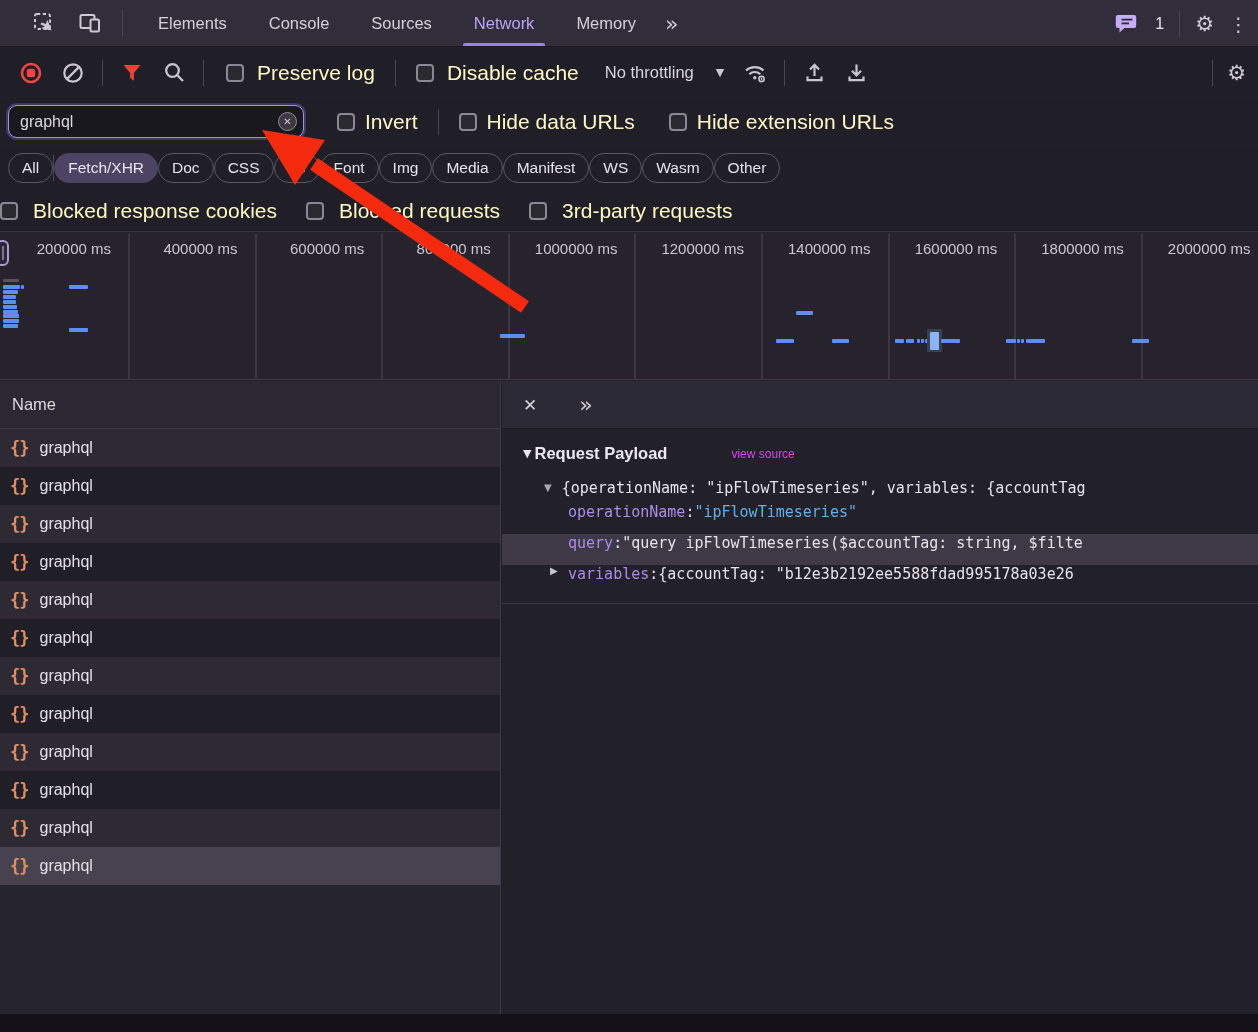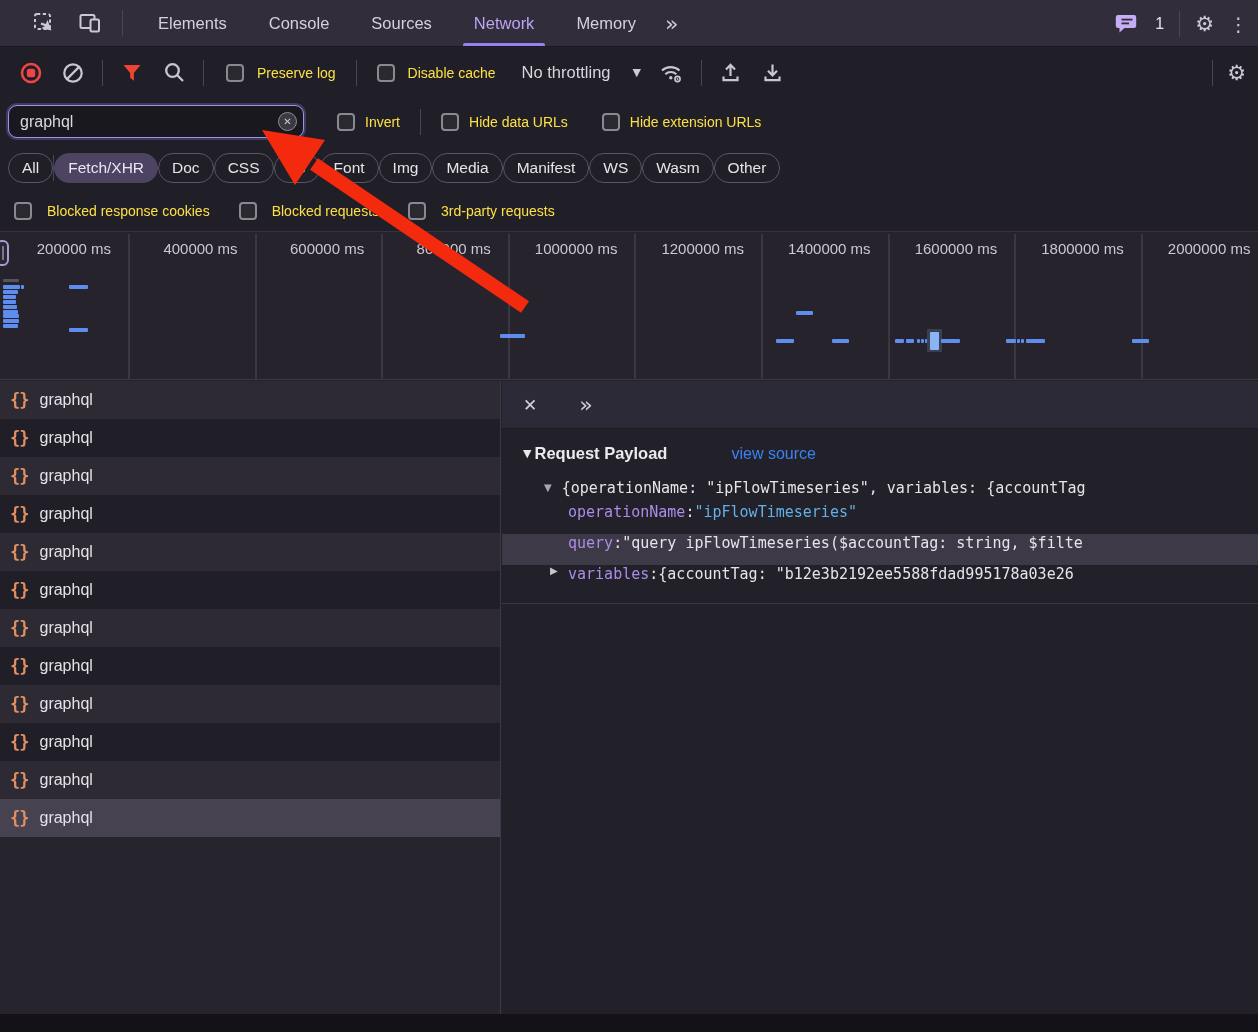--- a/index.html
+++ b/index.html
@@ -25,21 +25,21 @@
   .tabbar-right { position:absolute; right:10px; top:0; height:47px; display:flex; align-items:center; gap:15px; }
   .badge-count { color:#e8e5ee; font-size:16px; }
   .glyph { color:#cdc9d4; font-family:"DejaVu Sans", sans-serif; }
   .gear-glyph { font-size:21px; }
   .menu-glyph { font-size:19px; }
   
   .toolbar { position:absolute; left:0; top:48px; width:100%; height:49px;
     background:#201e26; display:flex; align-items:center; padding-left:10px; }
   .toolbar .icon-btn { margin:0 7px; }
   .cb { width:18px; height:18px; border:2px solid #8b8894; border-radius:4px; background:#2b2930; flex:none; }
-  .cb-label { color:#fde047; font-size:14px; white-space:nowrap; }
+  .cb-label { color:#fef9c3; font-size:21px; white-space:nowrap; }
   .tb-group { display:flex; align-items:center; gap:13px; margin:0 14px; }
   .throttle { display:flex; align-items:center; gap:22px; margin:0 10px 0 12px; color:#d8d5de; font-size:16.5px; }
   .dd-caret { font-size:11px; color:#cdc9d4; font-family:"DejaVu Sans", sans-serif; }
   .toolbar-right-gear { position:absolute; right:12px; display:flex; align-items:center; gap:14px; }
   
   .filterrow { position:absolute; left:0; top:98px; width:100%; height:47px;
     background:#201e26; display:flex; align-items:center; padding-left:8px; }
   .filter-box { position:relative; width:296px; height:33px; }
   .filter-input { width:100%; height:100%; background:#1a181f; border:1px solid #9f92e4; border-radius:9px;
     box-shadow:0 0 0 2px rgba(125,106,214,0.35); color:#dbd8e0; font-size:16px; padding:0 34px 0 11px;
@@ -49,21 +49,21 @@
     display:flex; align-items:center; justify-content:center; font-family:"DejaVu Sans", sans-serif; }
   .fgroup { display:flex; align-items:center; gap:10px; white-space:nowrap; }
   
   .chiprow { position:absolute; left:0; top:146px; width:100%; height:44px;
     background:#201e26; display:flex; align-items:center; gap:0; padding-left:8px; }
   .chip { height:30px; display:flex; align-items:center; padding:0 13px; border:1.5px solid #5a5763;
     border-radius:15px; color:#e6e3ea; font-size:15.5px; white-space:nowrap; }
   .chip.active { background:#4c4462; border-color:#4c4462; color:#eae6f4; }
   
   .optrow { position:absolute; left:0; top:190px; width:100%; height:42px;
-    background:#201e26; display:flex; align-items:center; gap:29px; padding-left:14px;
+    background:#201e26; display:flex; align-items:center; gap:29px; 
     border-bottom:1px solid #36333e; }
   .optgroup { display:flex; align-items:center; gap:15px; }
   
   .timeline { position:absolute; left:0; top:232px; width:100%; height:148px;
     background:#26232d; border-bottom:1px solid #3c3945; overflow:hidden; }
   .gridline { position:absolute; top:2px; bottom:0; width:2px; background:#3a3741; }
   .tick-label { position:absolute; top:8px; width:120px; text-align:right;
     color:#cbc8d2; font-size:15px; white-space:nowrap; }
   .tl-bar { position:absolute; border-radius:1px; }
   .tl-bar.b { background:#5c8def; }
@@ -93,21 +93,21 @@
   .dtab { position:relative; height:100%; display:flex; align-items:center; padding:0 17px;
     color:#d6d2dc; font-size:16.5px; }
   .dtab.active { color:#bb9ef5; }
   .dtab.active::after { content:""; position:absolute; left:7px; right:7px; bottom:0;
     height:3px; border-radius:2px; background:#a68df0; }
   .dtab-more { color:#cfccd6; font-size:22px; margin-left:16px; letter-spacing:-2px; }
   
   .pl-header { display:flex; align-items:center; margin:15px 0 9px 21px; }
   .pl-toggle { color:#e8e6ec; font-size:11px; margin-right:3px; font-family:"DejaVu Sans", sans-serif; }
   .pl-title { color:#eceaf0; font-size:16.5px; font-weight:bold; }
-  .view-source { color:#3b82f6; font-size:16px; margin-left:64px; font-weight:normal; }
+  .view-source { color:#d946ef; font-size:12px; margin-left:64px; font-weight:normal; }
   .mono { font-family:"DejaVu Sans Mono", monospace; font-size:15px; }
   .pl-root { height:31px; display:flex; align-items:center; padding-left:42px; white-space:nowrap;
     overflow:hidden; color:#e6e4ea; }
   .pl-root .tri { color:#a9a6b2; font-size:10px; margin-right:10px; font-family:"DejaVu Sans", sans-serif; }
   .pl-row { height:31px; display:flex; padding-left:48px; white-space:nowrap; overflow:hidden; }
   .pl-row.hl { background:#3e3947; }
   .pl-slot { display:inline-block; width:18px; flex:none; color:#c8c5cf; font-size:10px;
     font-family:"DejaVu Sans", sans-serif; }
   .k { color:#ab8ce8; }
   .sep { color:#e6e4ea; }
@@ -329,20 +329,23 @@
       <div class="tl-bar s" style="left: 930px; top: 100px; width: 9px; height: 18px;"></div>
       <div class="tl-bar b" style="left: 941px; top: 107px; width: 19px; height: 4px;"></div>
       <div class="tl-bar b" style="left: 1006px; top: 107px; width: 10px; height: 4px;"></div>
       <div class="tl-bar b" style="left: 1017px; top: 107px; width: 3px; height: 4px;"></div>
       <div class="tl-bar b" style="left: 1021px; top: 107px; width: 3px; height: 4px;"></div>
       <div class="tl-bar b" style="left: 1026px; top: 107px; width: 19px; height: 4px;"></div>
       <div class="tl-bar b" style="left: 1132px; top: 107px; width: 17px; height: 4px;"></div>
     </div>
 
   <div class="panel-left">
+    <div class="names-header">
+      <span>Name</span>
+    </div>
     <div id="req-list">
         <div class="req-row odd">
           <span class="req-icon">{}</span>
           <span>graphql</span>
         </div>
         <div class="req-row even">
           <span class="req-icon">{}</span>
           <span>graphql</span>
         </div>
         <div class="req-row odd">

